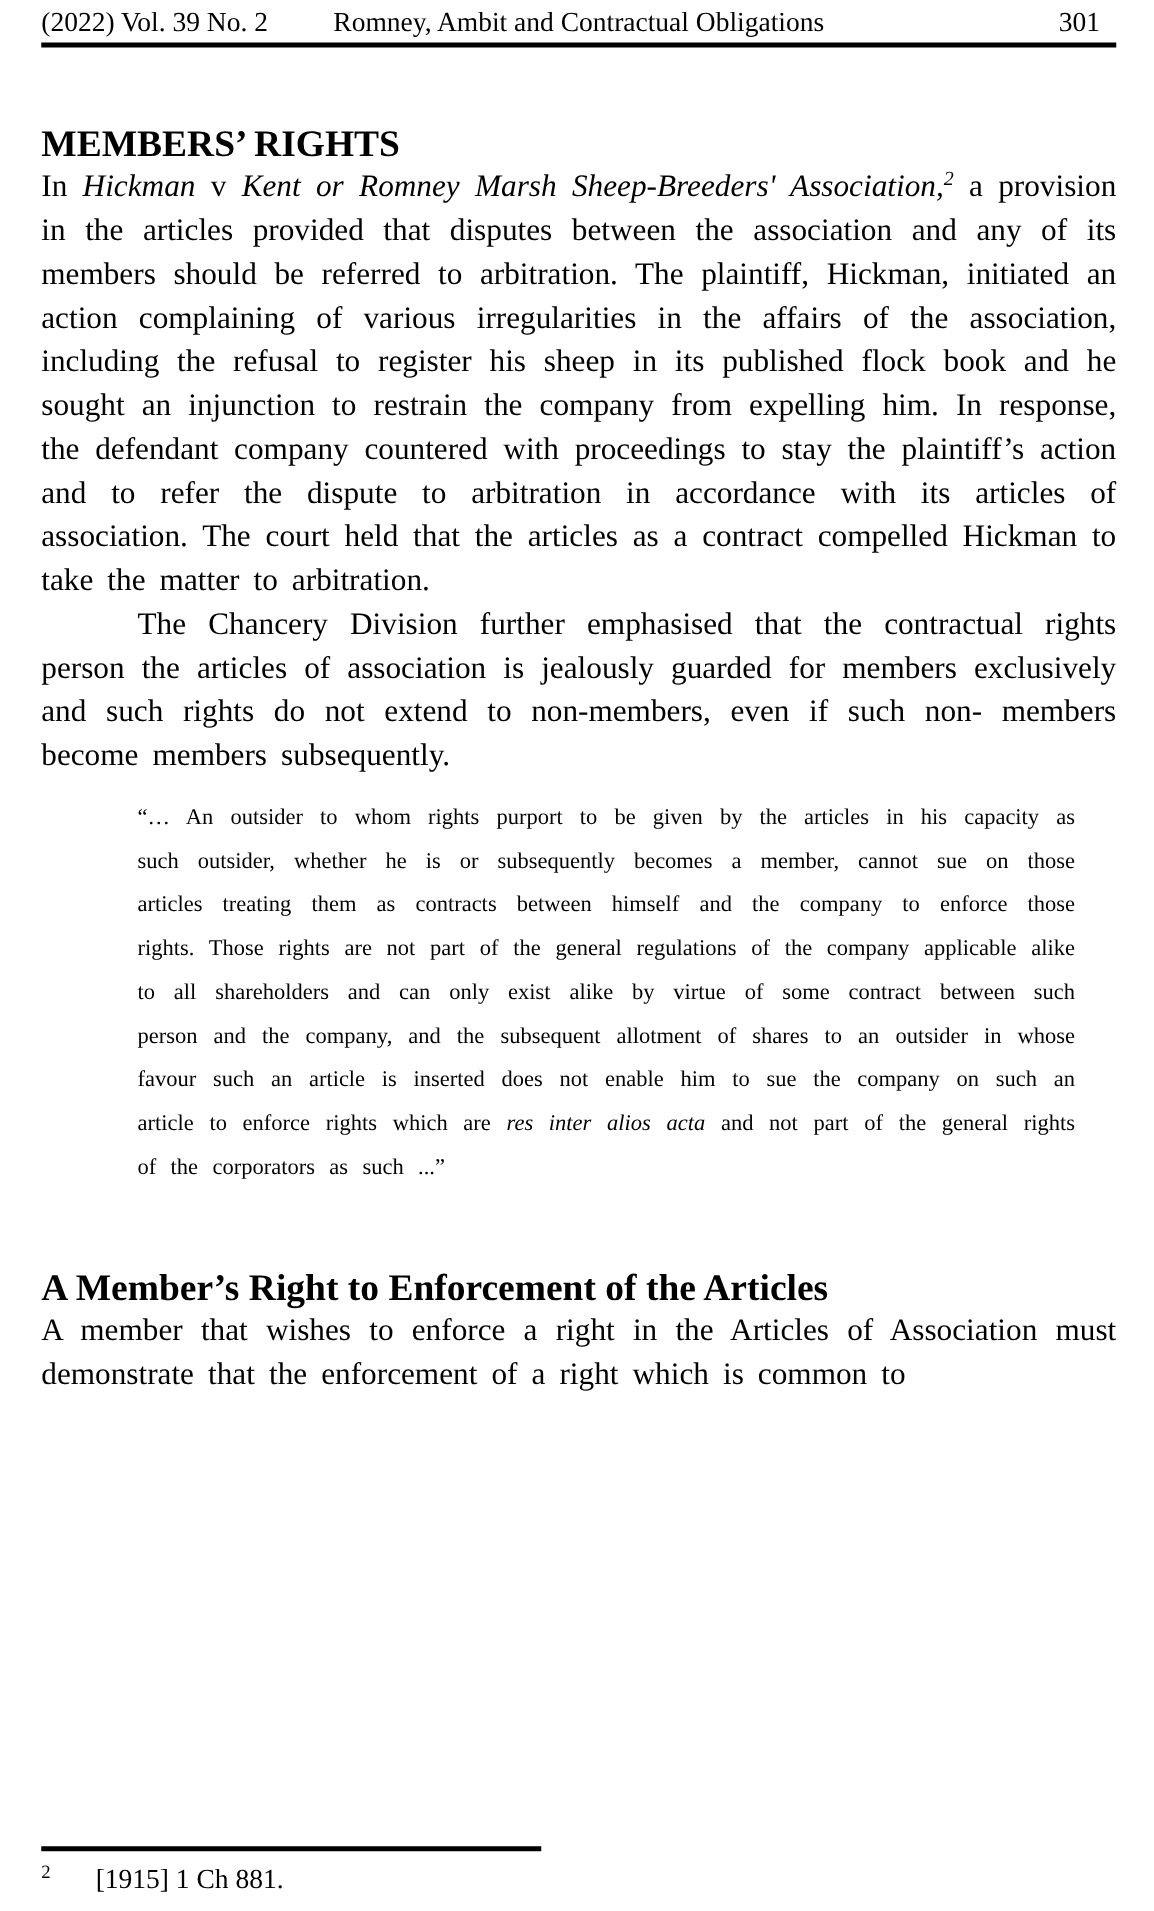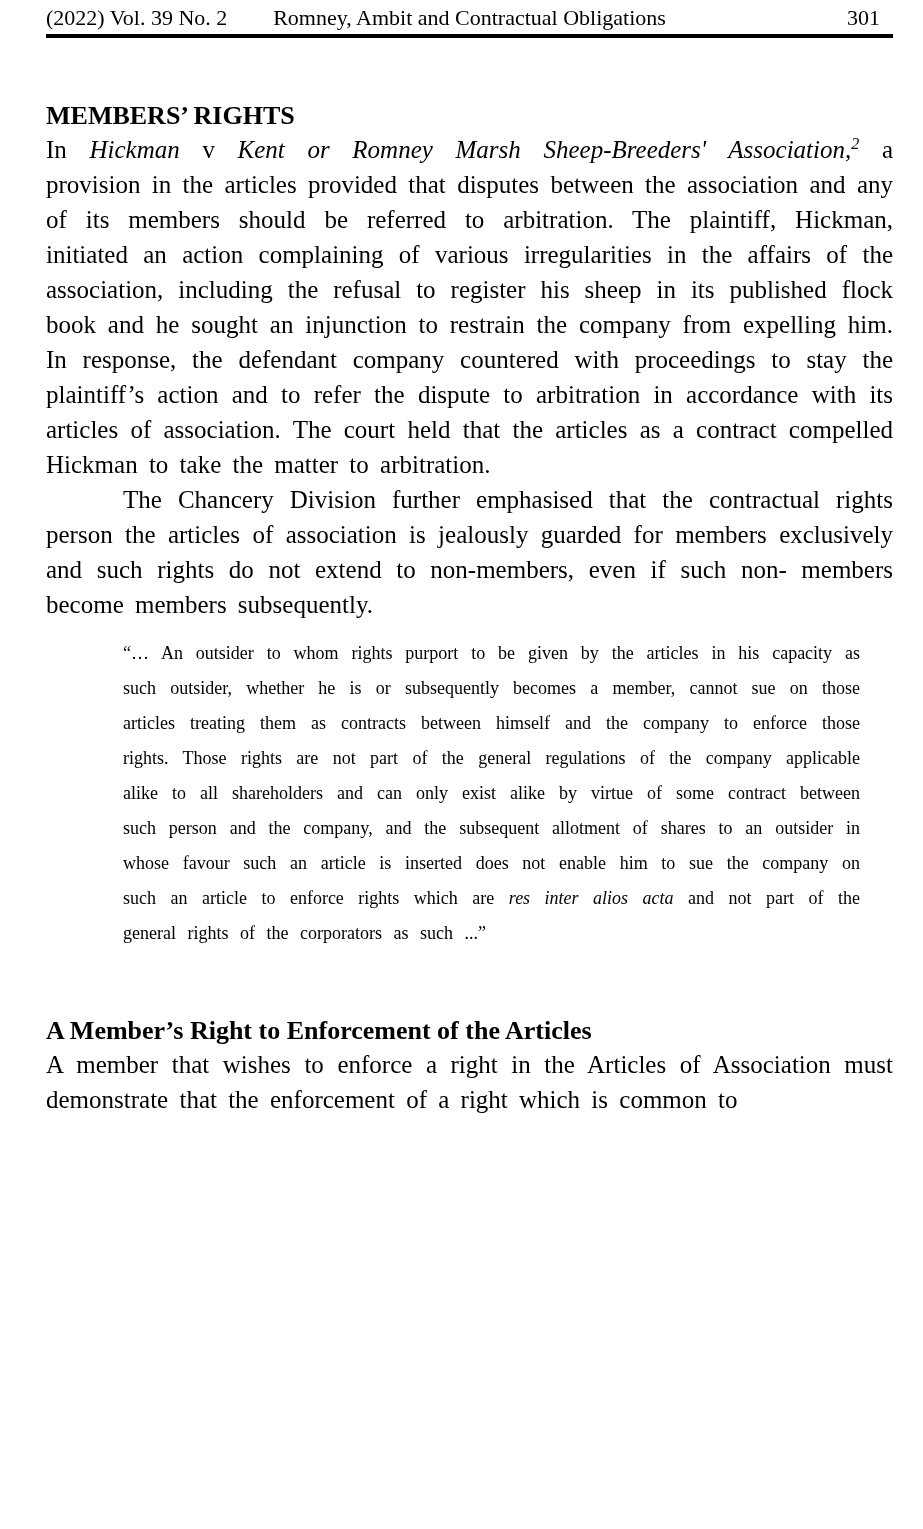--- a/index.html
+++ b/index.html
@@ -6,41 +6,41 @@
   body {
     width: 923px; height: 1529px;
     font-family: "Liberation Serif", "DejaVu Serif", serif;
     color: #000;
     -webkit-font-smoothing: antialiased;
   }
   .page {
     position: relative;
     box-sizing: border-box;
     width: 923px; height: 1529px;
-    padding: 5px 30px 0 46px;
+    padding: 5px 30px 0 33px;
     overflow: hidden;
   }
   
   .hdr {
     position: relative;
     font-size: 22px;
     line-height: 26px;
     height: 26px;
   }
   .hdr .h-left  { position: absolute; left: 0; top: 0; }
   .hdr .h-center{ position: absolute; left: 0; right: 0; text-align: center; top: 0; }
   .hdr .h-right { position: absolute; right: 13px; top: 0; }
   .rule {
     margin-top: 3px;
     border-top: 4px solid #000;
     width: 100%;
   }
   
   h1, h2 {
-    font-size: 26px;
+    font-size: 30px;
     line-height: 32px;
     font-weight: bold;
     margin: 0;
     font-family: Liberation Serif, serif;
   }
   h1 { margin-top: 62px; }
   h2 { margin-top: 64px; }
   
   p.body {
     font-size: 25px;
@@ -109,14 +109,18 @@
 
   <p class="body p2">The Chancery Division further emphasised that the contractual rights person the articles of association is jealously guarded for members exclusively and such rights do not extend to non-members, even if such non- members become members subsequently.</p>
 
 
   <blockquote class="quote"><span>“… An outsider to whom rights purport to be given by the articles in his capacity as such outsider, whether he is or subsequently becomes a member, cannot sue on those articles treating them as contracts between himself and the company to enforce those rights. Those rights are not part of the general regulations of the company applicable alike to all shareholders and can only exist alike by virtue of some contract between such person and the company, and the subsequent allotment of shares to an outsider in whose favour such an article is inserted does not enable him to sue the company on such an article to enforce rights which are </span><span class="i">res inter alios acta</span><span> and not part of the general rights of the corporators as such ...”</span></blockquote>
 
   <h2>A Member’s Right to Enforcement of the Articles</h2>
 
   <p class="body pfinal">A member that wishes to enforce a right in the Articles of Association must demonstrate that the enforcement of a right which is common to</p>
 
+  <div class="footnote">
+    <div class="fn-rule"></div>
+    <div class="fn-line"><span class="fn-marker">2</span><span>[1915] 1 Ch 881.</span></div>
+  </div>
 
 </div>
 
 </body></html>

